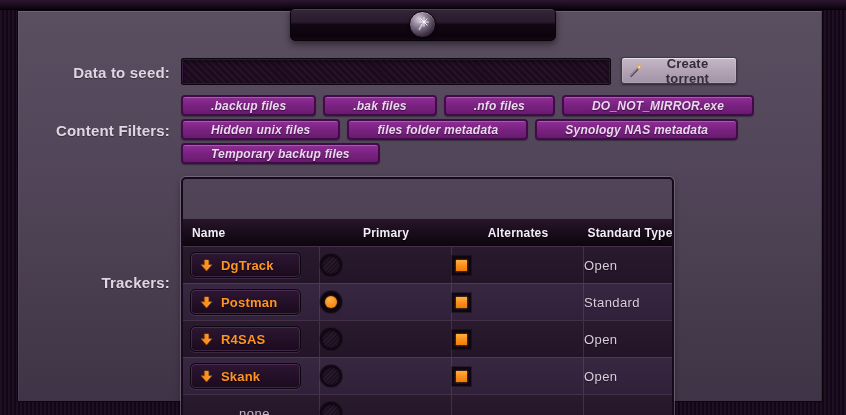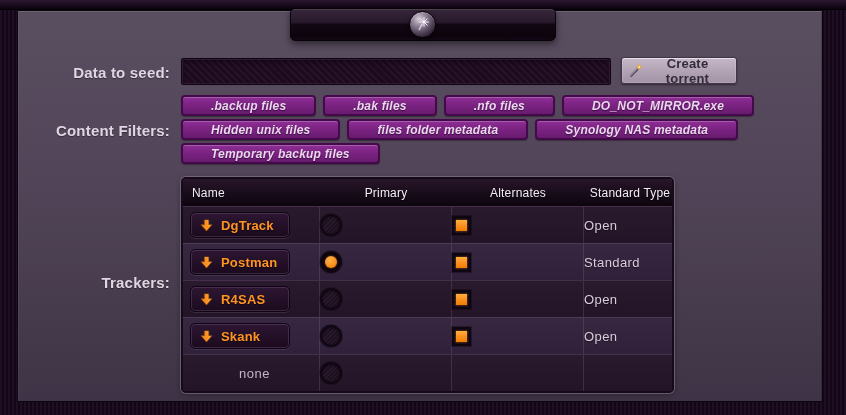--- a/index.html
+++ b/index.html
@@ -80,35 +80,36 @@
 
   .trk-table{
     position:absolute;left:181px;top:177px;width:493px;
     display:grid;grid-template-columns:137px 132px 132px 92px;
     border:2px solid #150a18;border-radius:5px;overflow:hidden;
     box-shadow:0 0 0 1px rgba(155,135,165,.5), 0 2px 6px rgba(0,0,0,.35);
   }
   .th{
     height:27px;display:flex;align-items:center;justify-content:center;
     background:linear-gradient(180deg,#281529 0%,#160b18 60%,#0d050e 100%);
-    color:#f3edf5;font-size:12px;font-weight:normal;letter-spacing:.2px;
+    color:#f3edf5;font-size:12px;font-weight:bold;letter-spacing:.2px;
     text-shadow:0 1px 1px rgba(0,0,0,.6);
+    margin-top:40px;
   }
   .th.first{justify-content:flex-start;padding-left:9px;}
   .td{
     height:37px;display:flex;align-items:center;
     border-top:1px solid rgba(150,125,160,.28);
   }
   .td.sep{border-right:1px solid rgba(150,125,160,.24);}
   .td.dark{background:linear-gradient(180deg,#291a2d 0%,#241428 100%);}
   .td.light{background:linear-gradient(180deg,#372740 0%,#30203a 100%);}
   .td.name-cell{justify-content:flex-start;padding-left:7px;}
 
   .tracker-btn{
-    width:100px;height:26px;display:flex;align-items:center;gap:8px;padding:0 0 0 9px;
+    width:111px;height:26px;display:flex;align-items:center;gap:8px;padding:0 0 0 9px;
     background:linear-gradient(180deg,#2d1632 0%,#1b0a1e 100%);
     border:1px solid #0d050f;border-radius:5px;
     box-shadow:inset 0 0 0 1px rgba(130,90,140,.35), 0 1px 0 rgba(190,160,200,.15);
     color:#ff9421;font-size:13px;font-weight:bold;letter-spacing:.2px;cursor:pointer;
     text-shadow:0 1px 1px rgba(0,0,0,.5);
   }
   .none-text{
     width:100%;text-align:center;font-size:13px;color:#c2b3c6;
     letter-spacing:.5px;
   }

